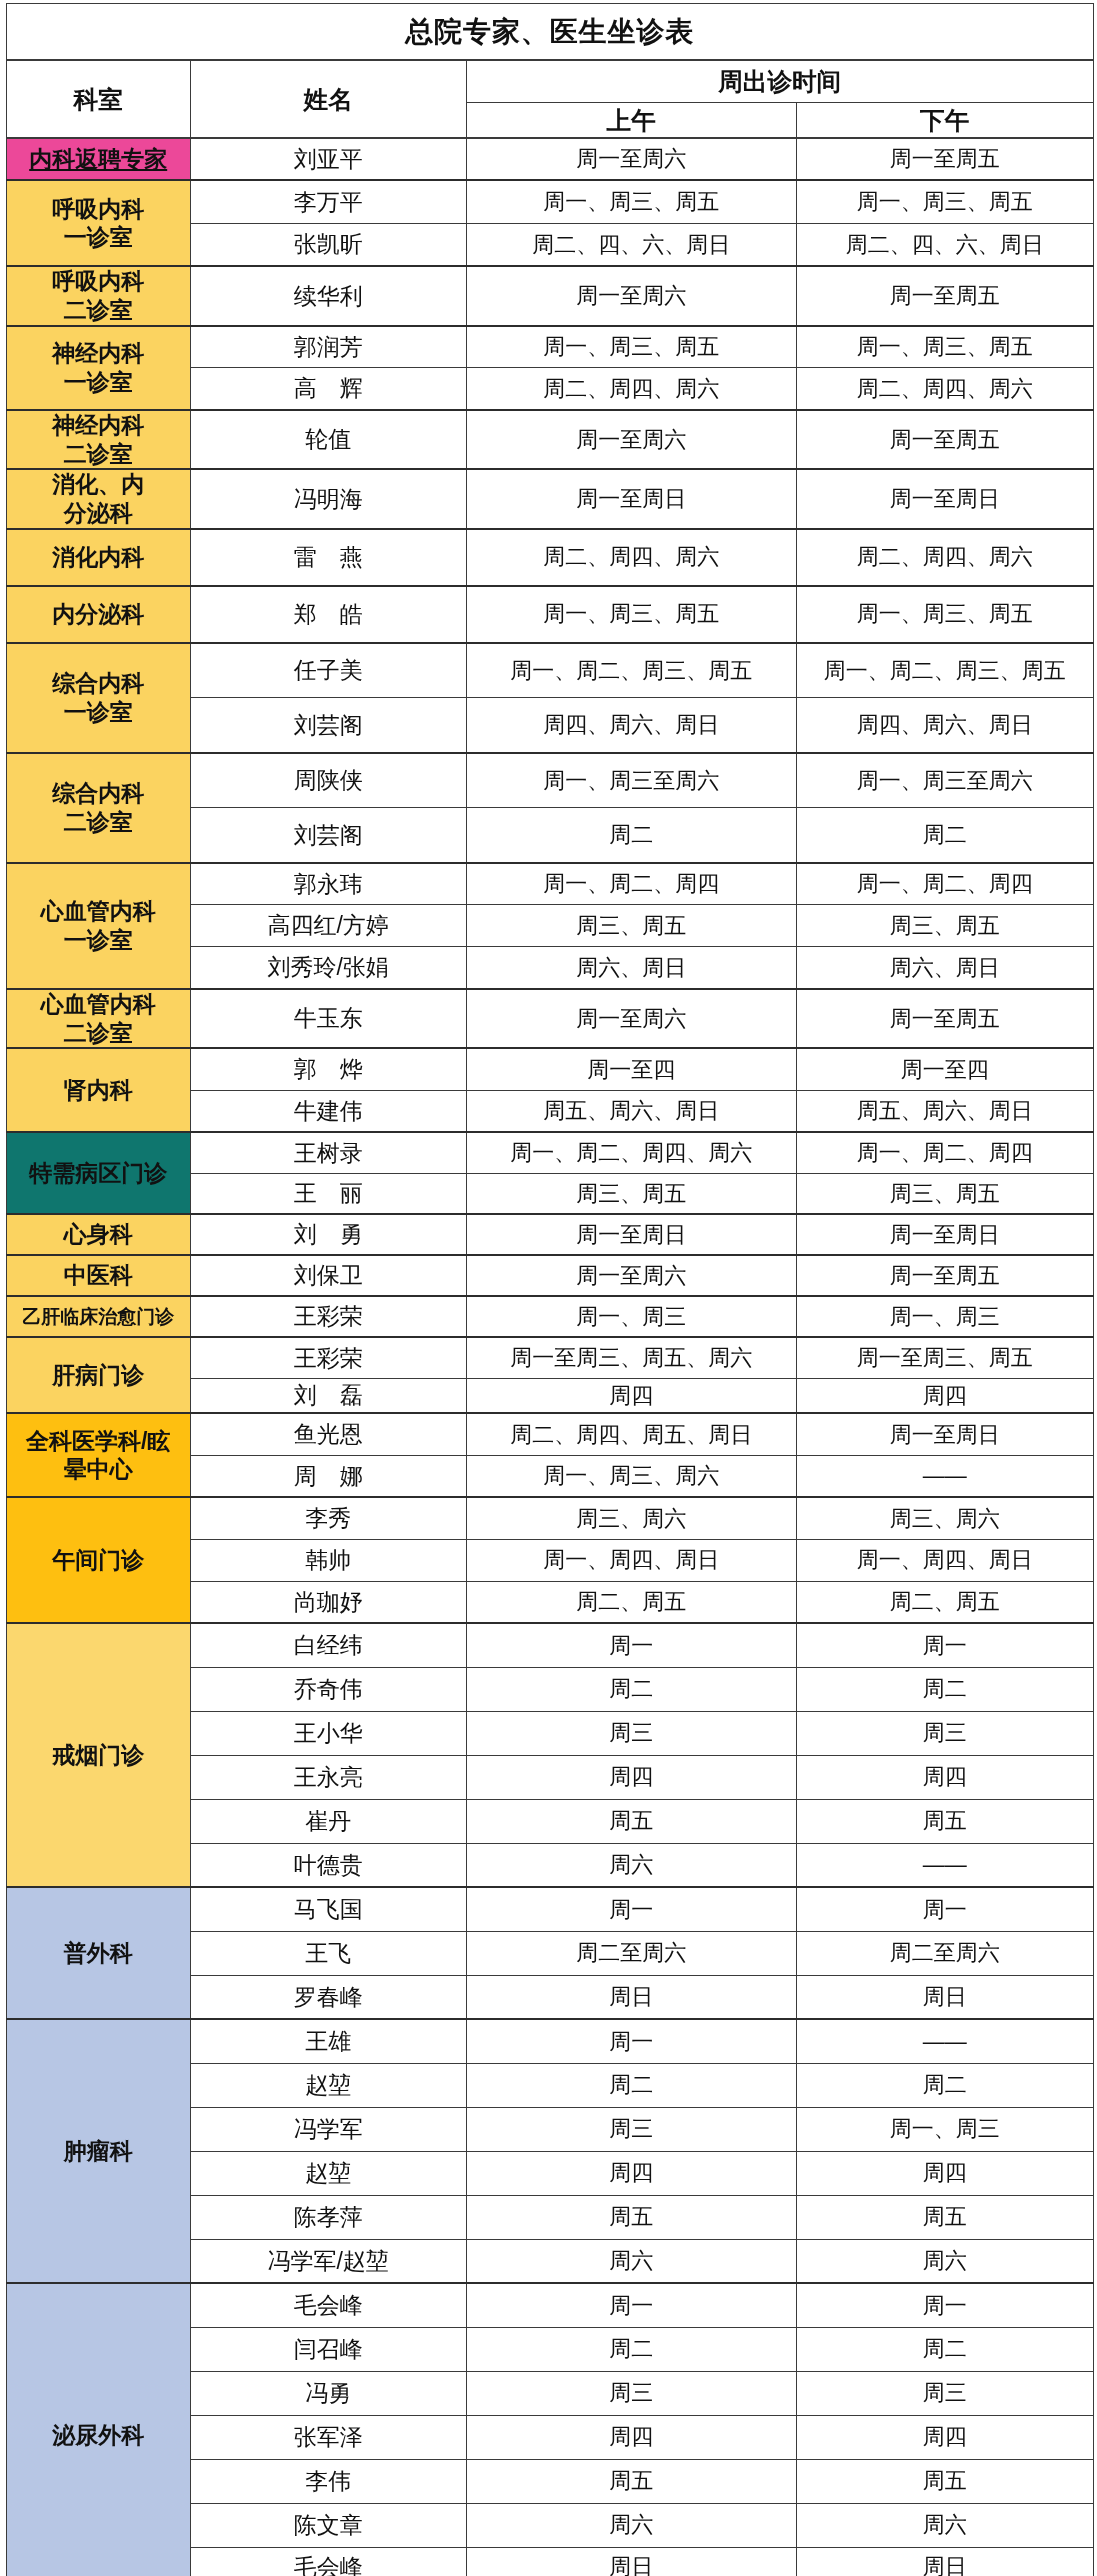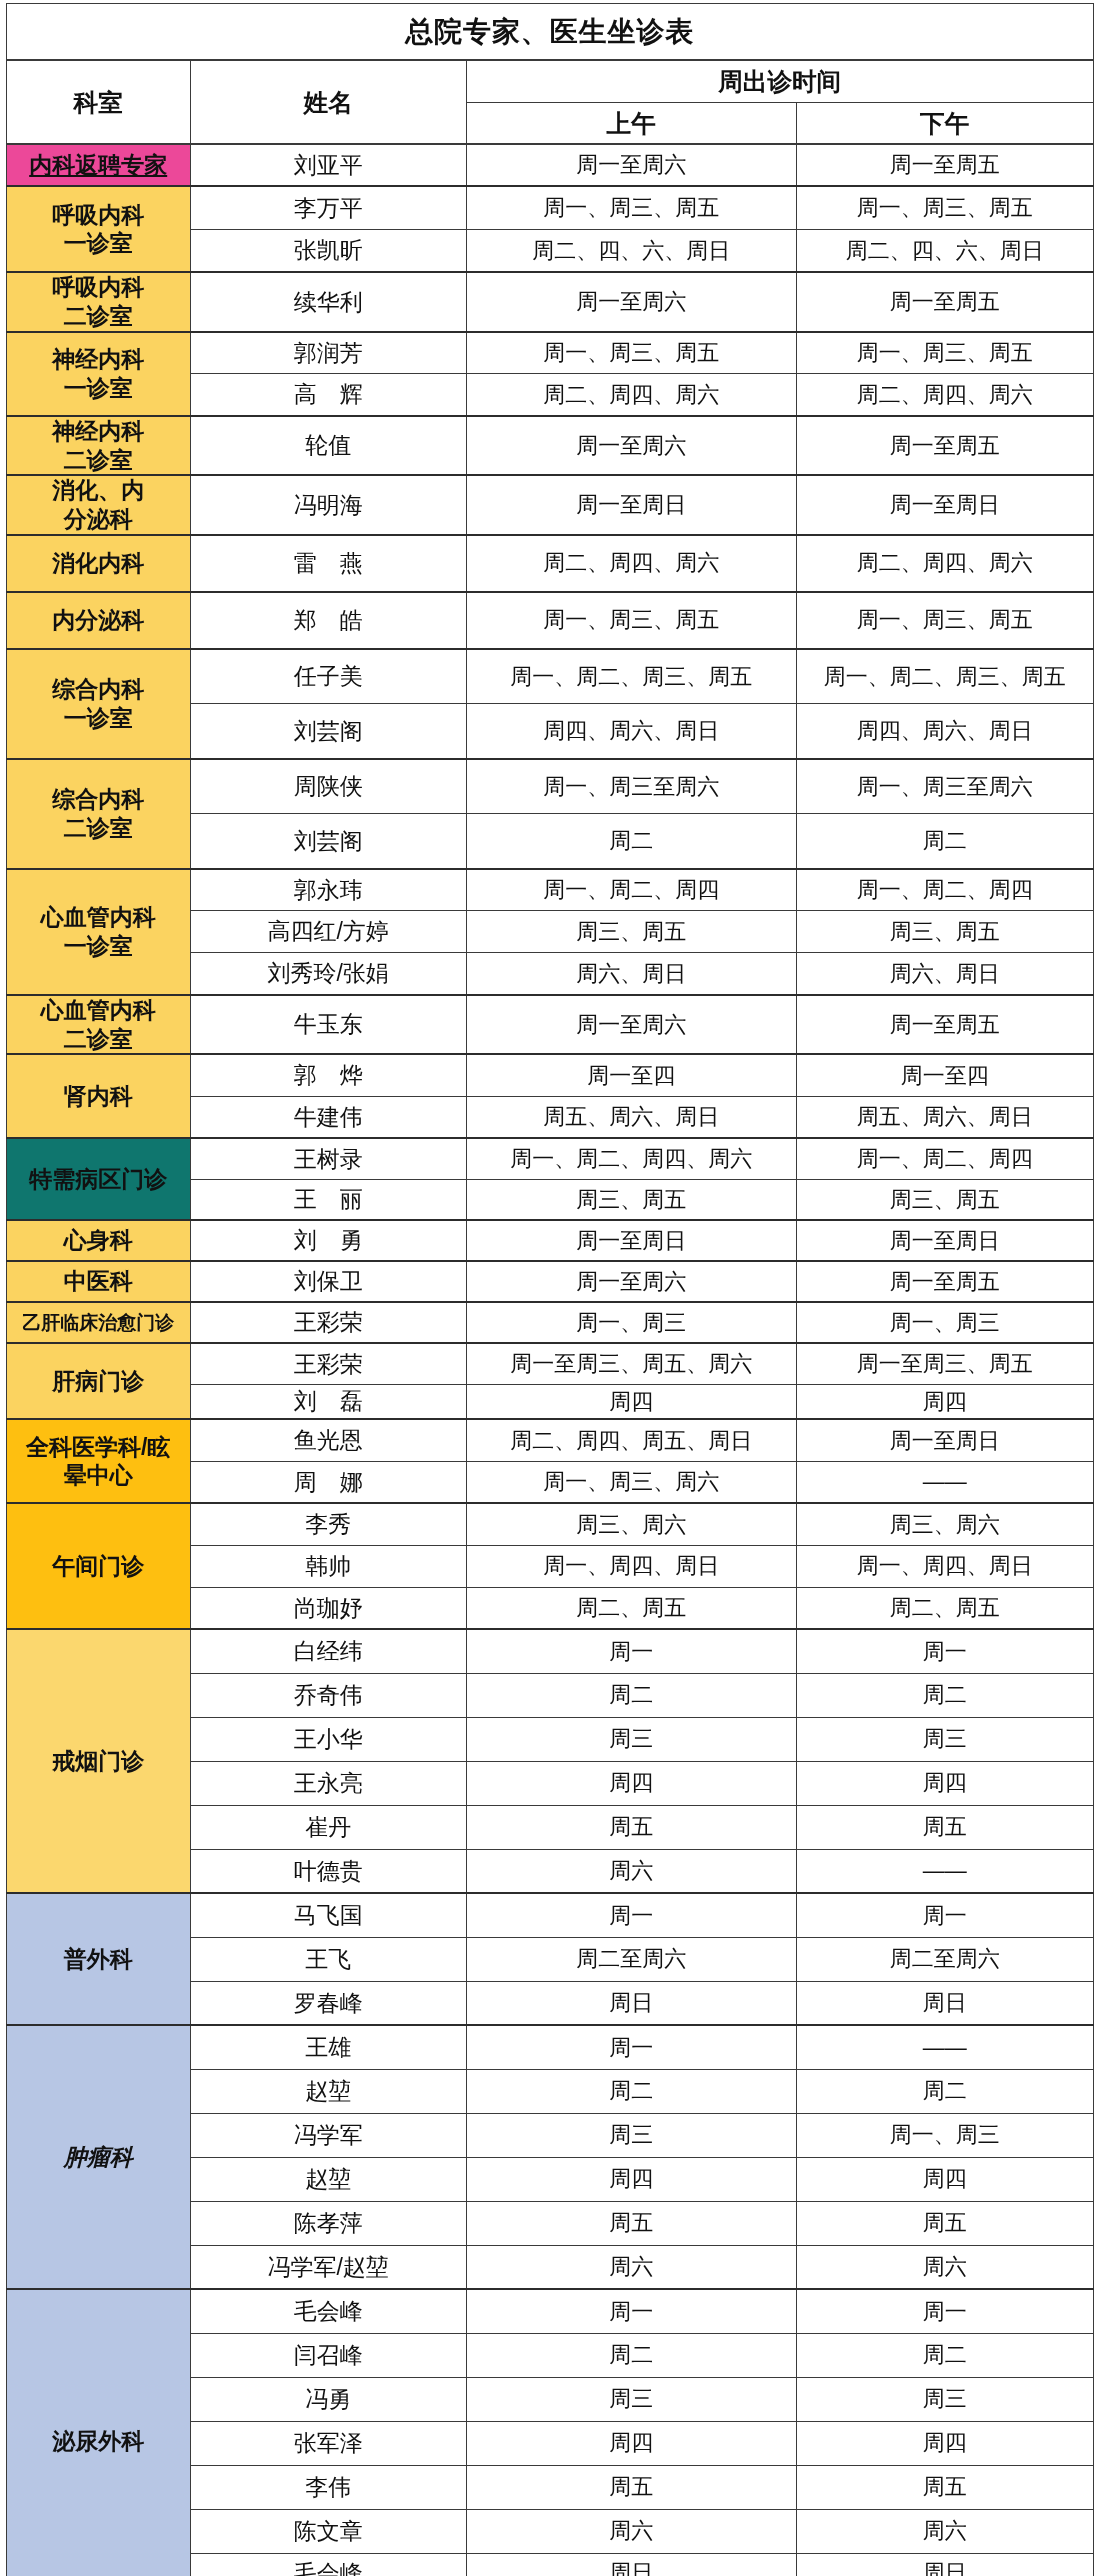--- a/index.html
+++ b/index.html
@@ -37,21 +37,21 @@
   }
   tr.title-row th {
     height: 57px;
     font-size: 28px;
     font-weight: bold;
     letter-spacing: 0.9px;
     border-bottom-width: 2.8px;
     background: #ffffff;
   }
   tr.hdr1 th { height: 42px; }
-  tr.hdr2 th { height: 42px; text-align: center; }
+  tr.hdr2 th { height: 36px; text-align: center; }
   thead th {
     font-size: 24.6px;
     font-weight: bold;
     background: #ffffff;
   }
   tr.hdr2 th { border-bottom-width: 2.8px; }
   thead th[rowspan] { border-bottom-width: 2.8px; }
 
   td.dept {
     font-weight: bold;
@@ -325,21 +325,21 @@
           <td class="name">王飞</td>
           <td class="time">周二至周六</td>
           <td class="time">周二至周六</td>
         </tr>
         <tr style="height: 44px;">
           <td class="name">罗春峰</td>
           <td class="time">周日</td>
           <td class="time">周日</td>
         </tr>
         <tr class="group-start" style="height: 44px;">
-          <td class="dept" rowspan="6" style="background-color: rgb(183, 198, 228); font-style: italic;">肿瘤科</td>
+          <td class="dept" rowspan="6" style="background-color: rgb(183, 198, 228);">肿瘤科</td>
           <td class="name">王雄</td>
           <td class="time">周一</td>
           <td class="time">——</td>
         </tr>
         <tr style="height: 44px;">
           <td class="name">赵堃</td>
           <td class="time">周二</td>
           <td class="time">周二</td>
         </tr>
         <tr style="height: 44px;">

